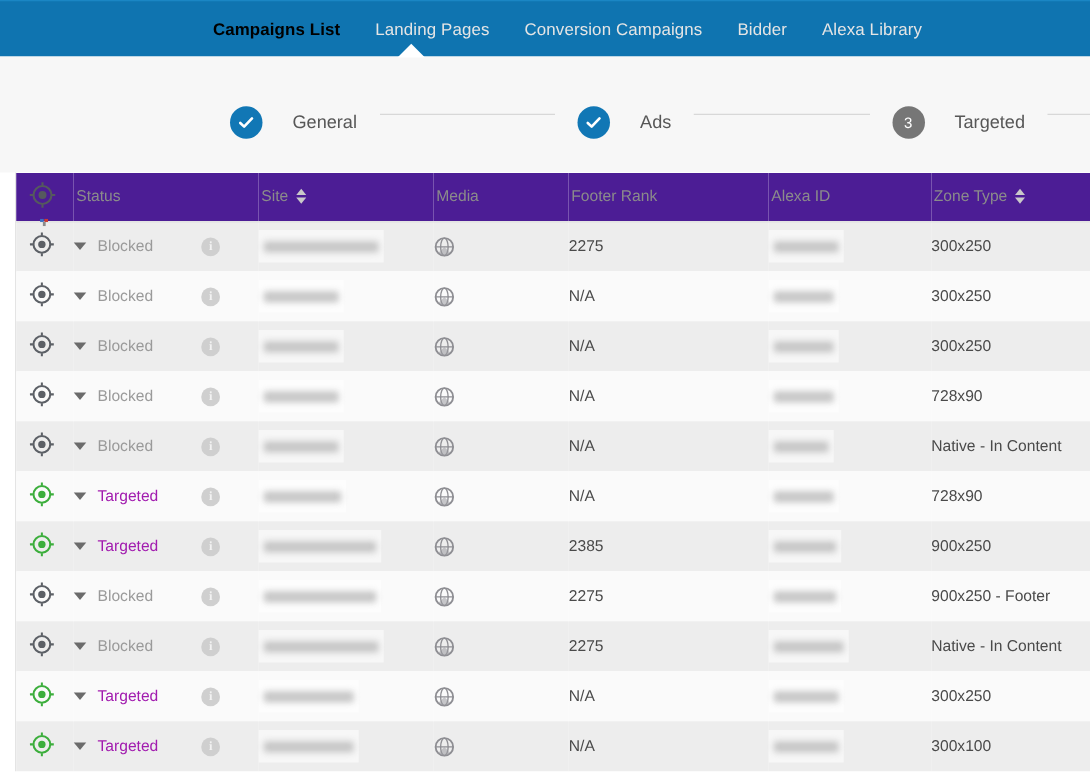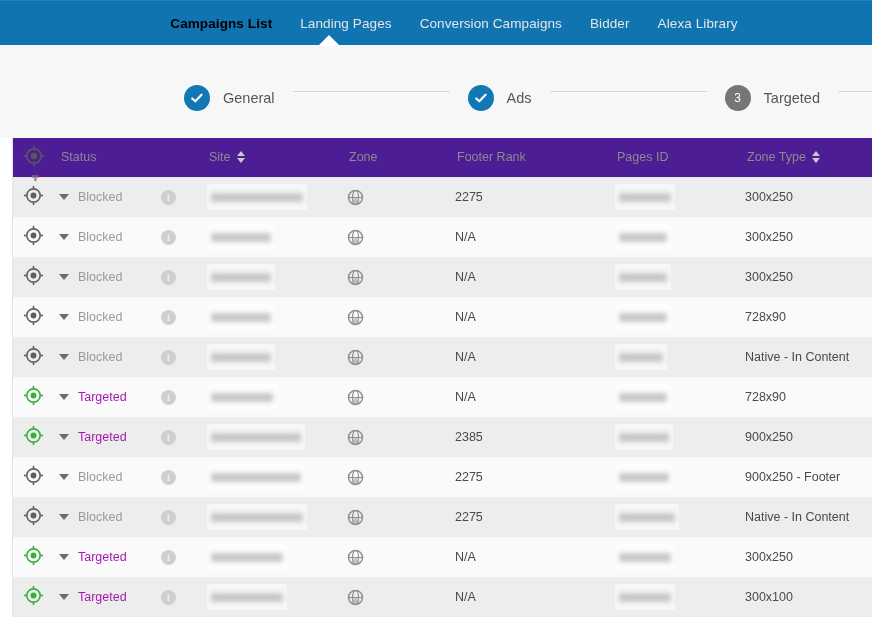--- a/index.html
+++ b/index.html
@@ -62,21 +62,21 @@
   }
   .stepper {
     display: flex;
     align-items: center;
     width: 100%;
     padding: 0 0 0 24px;
   }
   .step {
     display: flex;
     align-items: center;
-    gap: 13px;
+    gap: 24px;
     flex: 0 0 auto;
     margin-top: 12px;
   }
   .step-circle {
     width: 26px; height: 26px;
     border-radius: 50%;
     background: #1177b5;
     display: flex;
     align-items: center;
     justify-content: center;
@@ -294,31 +294,31 @@
           <div class="th-flex th-pad">
             <span>Site</span>
             <span class="sorticon">
                 <i class="up"></i>
                 <i class="down"></i>
               </span>
           </div>
         </th>
         <th>
           <div class="th-flex th-pad">
-              <span>Zone</span>
+              <span>Media</span>
             </div>
         </th>
         <th>
           <div class="th-flex th-pad">
               <span>Footer Rank</span>
             </div>
         </th>
         <th>
           <div class="th-flex th-pad">
-              <span>Pages ID</span>
+              <span>Alexa ID</span>
             </div>
         </th>
         <th>
           <div class="th-flex th-pad">
             <span>Zone Type</span>
             <span class="sorticon">
                 <i class="up"></i>
                 <i class="down"></i>
               </span>
           </div>

